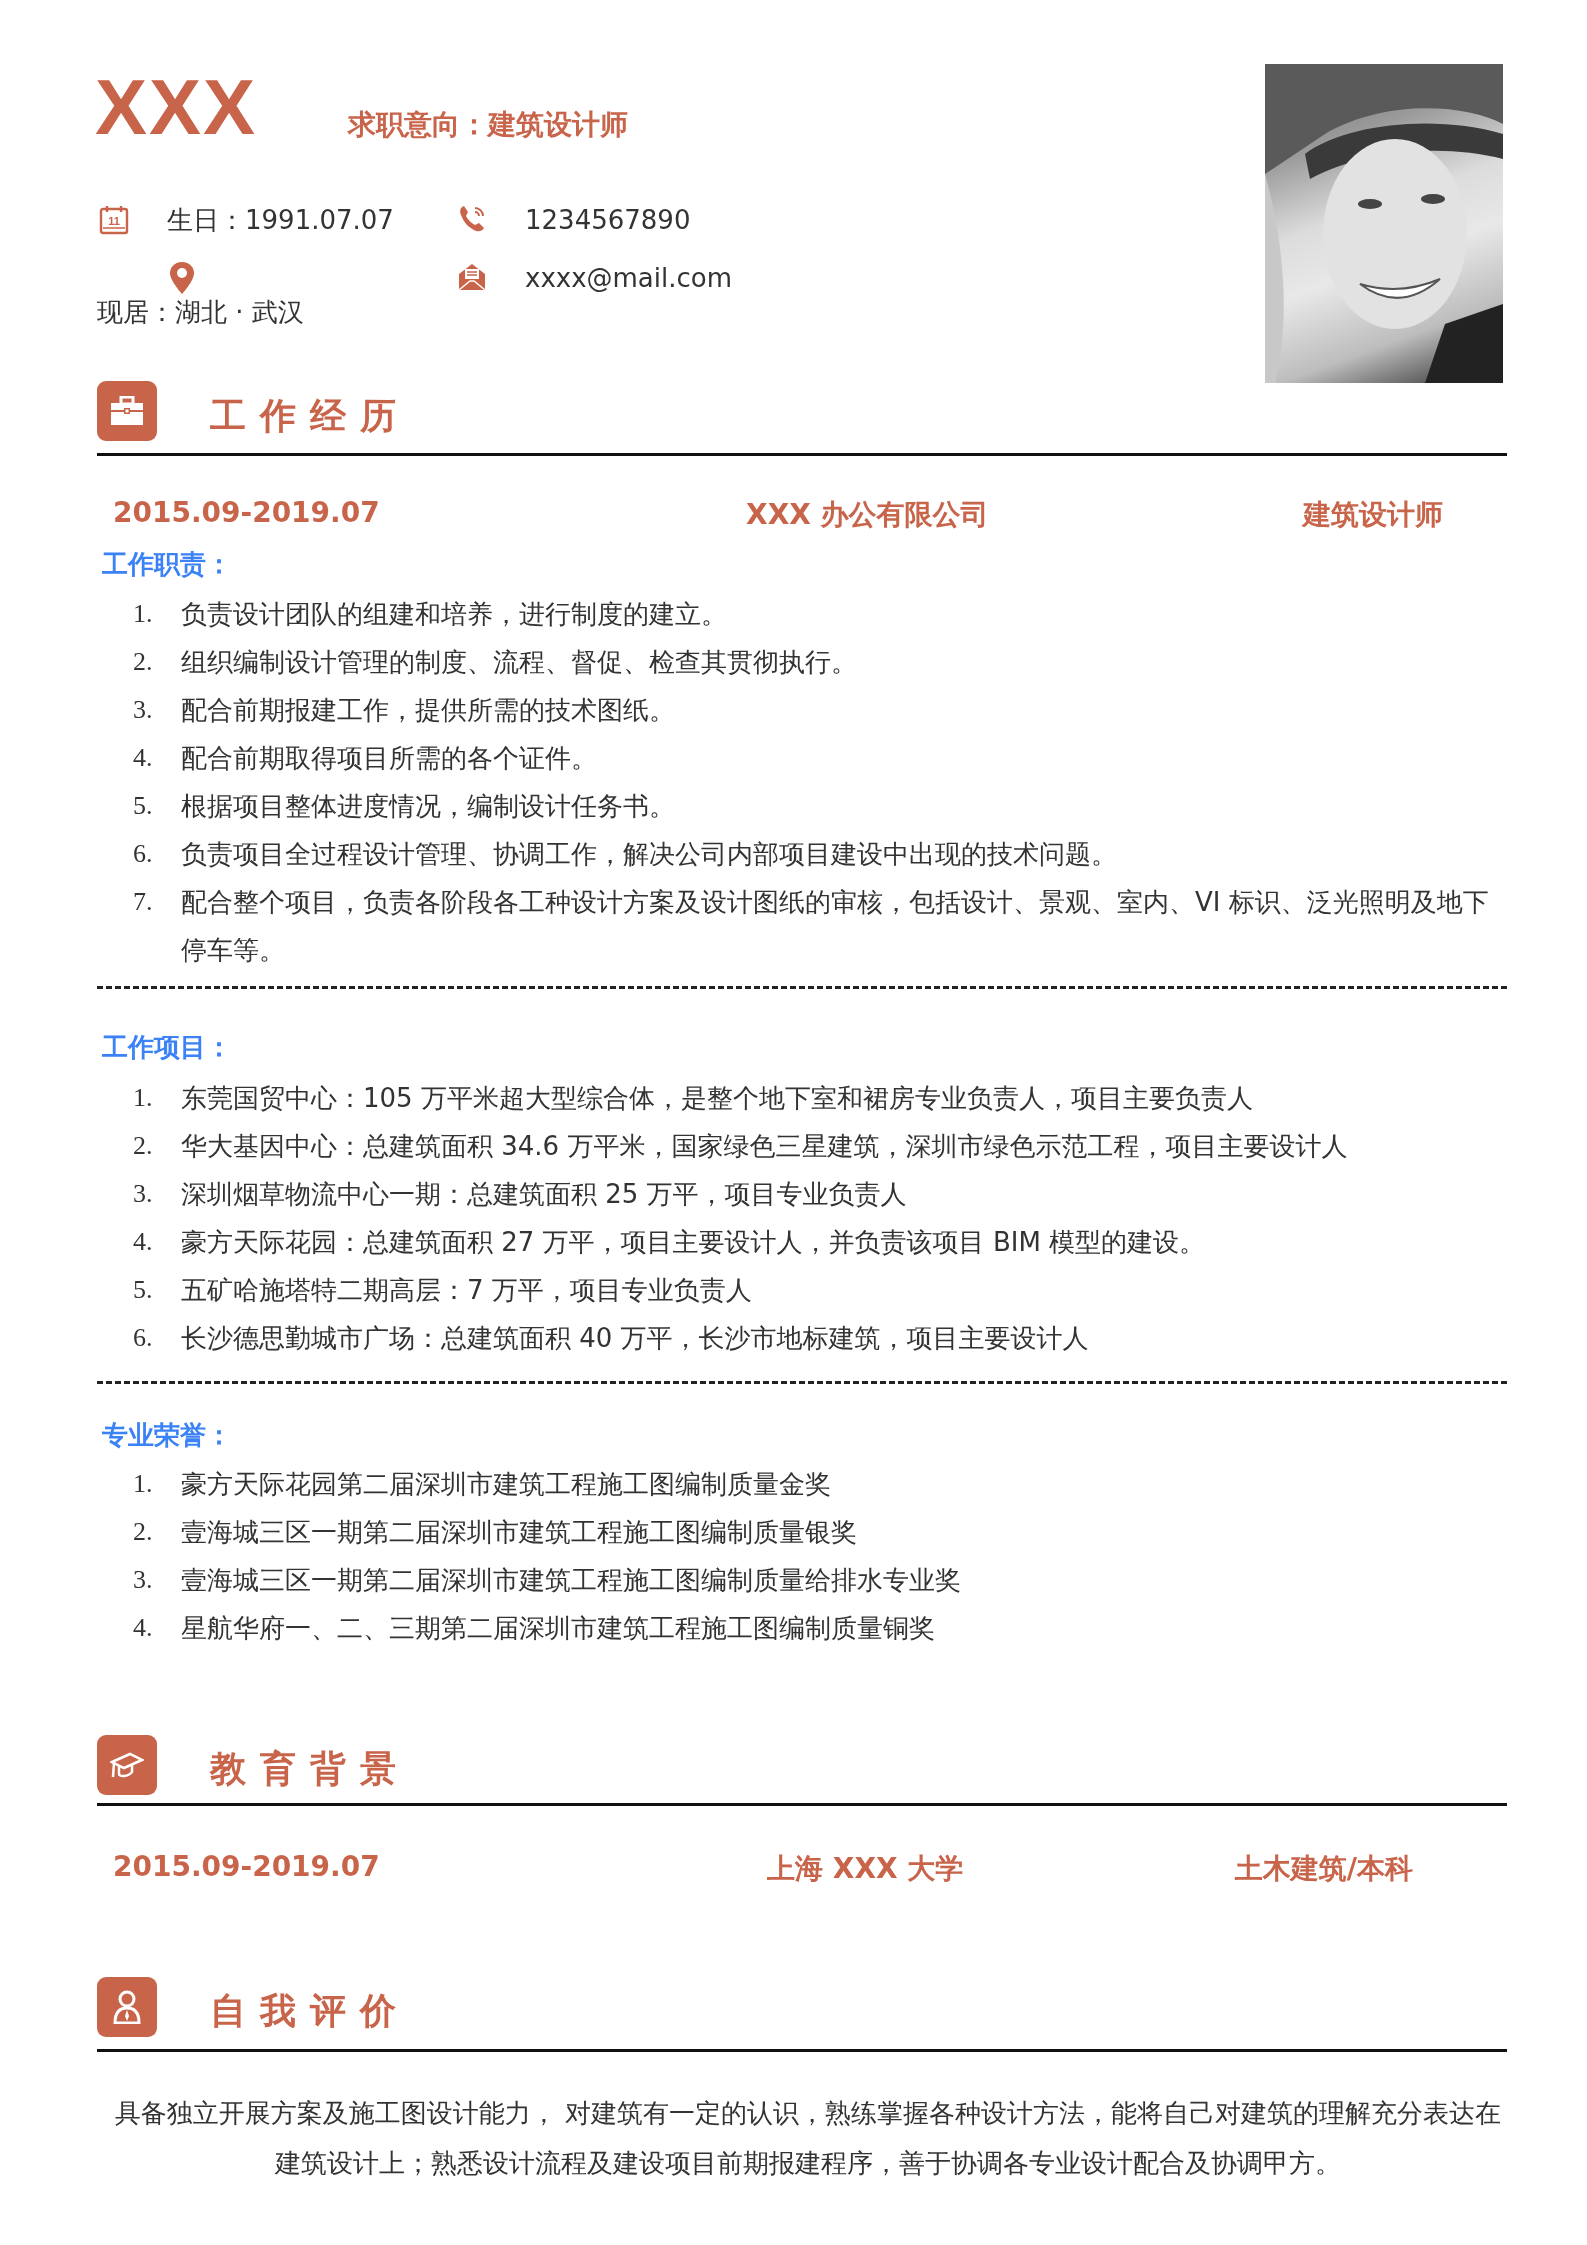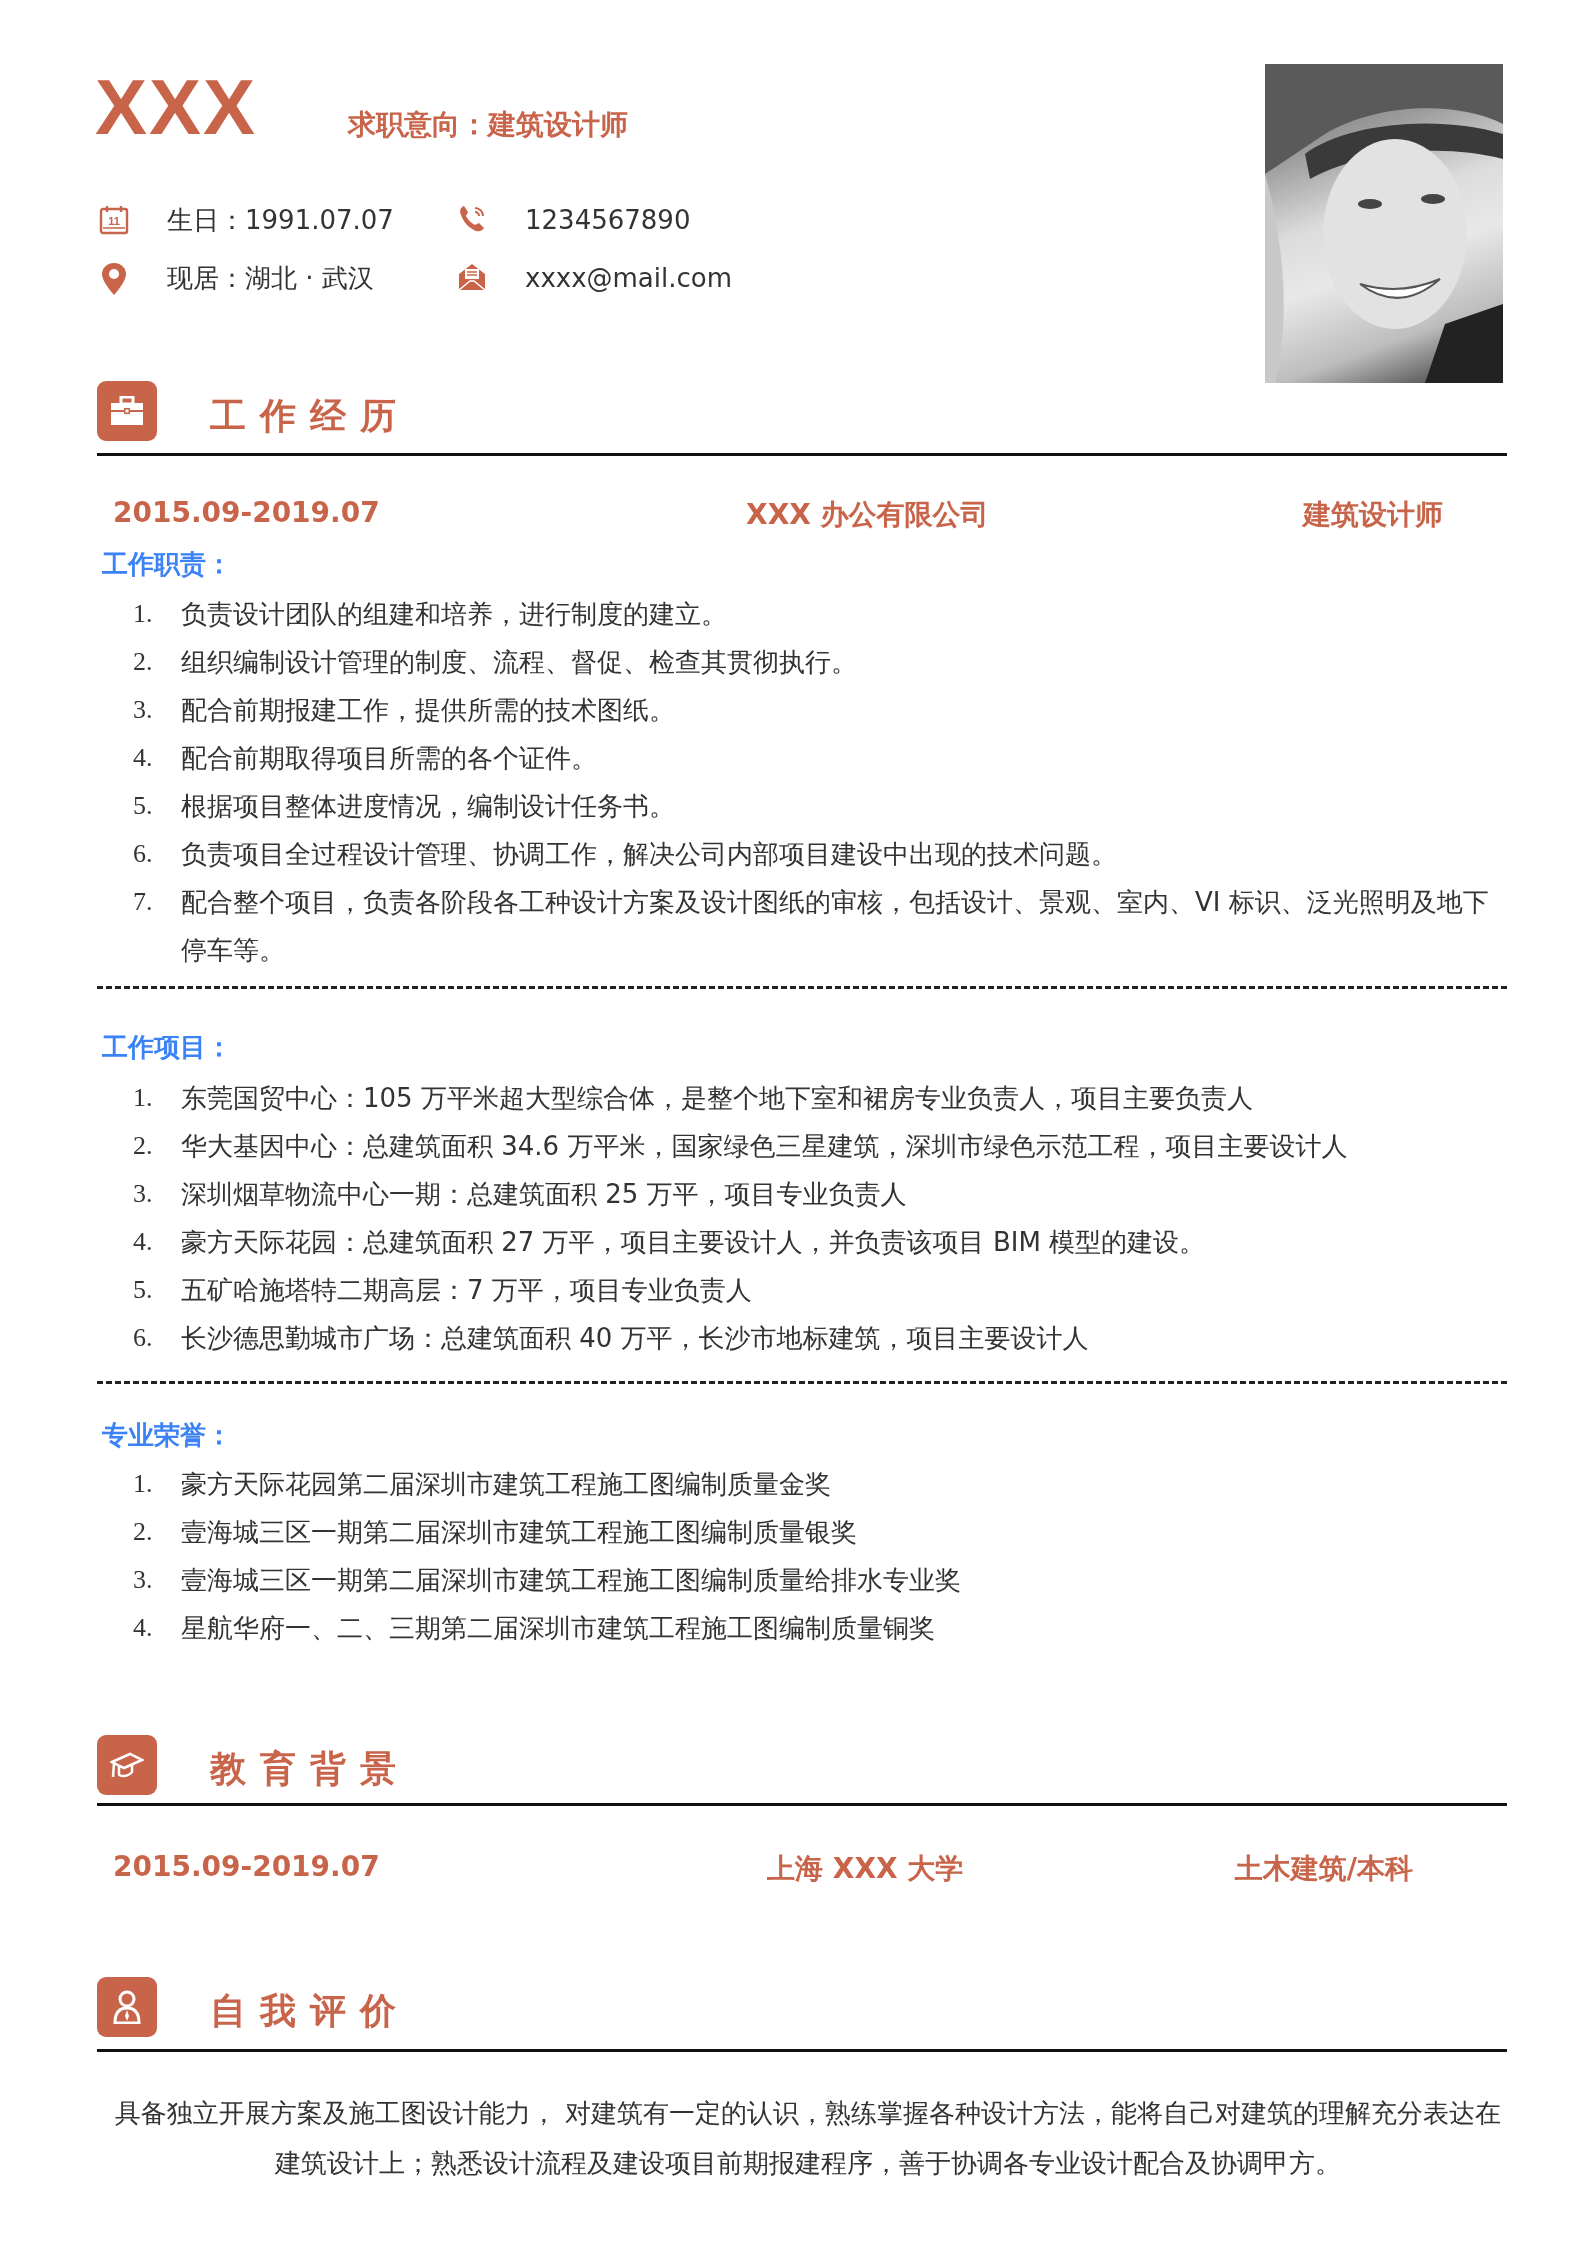--- a/index.html
+++ b/index.html
@@ -43,21 +43,21 @@
 <div class="abs contact" style="left:455px;top:203px;">
   <span class="ic">
     <svg width="32" height="32" viewBox="0 0 32 32">
         <path d="M8 3 C5 4 3 7 5 12 C8 20 13 25 20 28 C24 29 27 27 28 25 L23 20 L19 22 C15 20 12 17 10 13 L12 9 Z" fill="#c8644a"></path>
         <path d="M19 5 A8 8 0 0 1 27 13" stroke="#c8644a" stroke-width="2" fill="none"></path>
         <path d="M19 9 A4 4 0 0 1 23 13" stroke="#c8644a" stroke-width="2" fill="none"></path>
       </svg>
   </span>
   <span>1234567890</span>
 </div>
-<div class="abs contact" style="left:97px;top:261px;">
+<div class="abs contact" style="left:97px;top:261px;flex-direction:column;">
   <span class="ic">
     <svg width="28" height="34" viewBox="0 0 28 34">
         <path d="M14 1 C6 1 2 7 2 12 C2 20 14 33 14 33 C14 33 26 20 26 12 C26 7 22 1 14 1 Z" fill="#c8644a"></path>
         <circle cx="14" cy="12" r="5" fill="#fff"></circle>
       </svg>
   </span>
   <span>现居：湖北 · 武汉</span>
 </div>
 <div class="abs contact" style="left:455px;top:261px;">
   <span class="ic">

